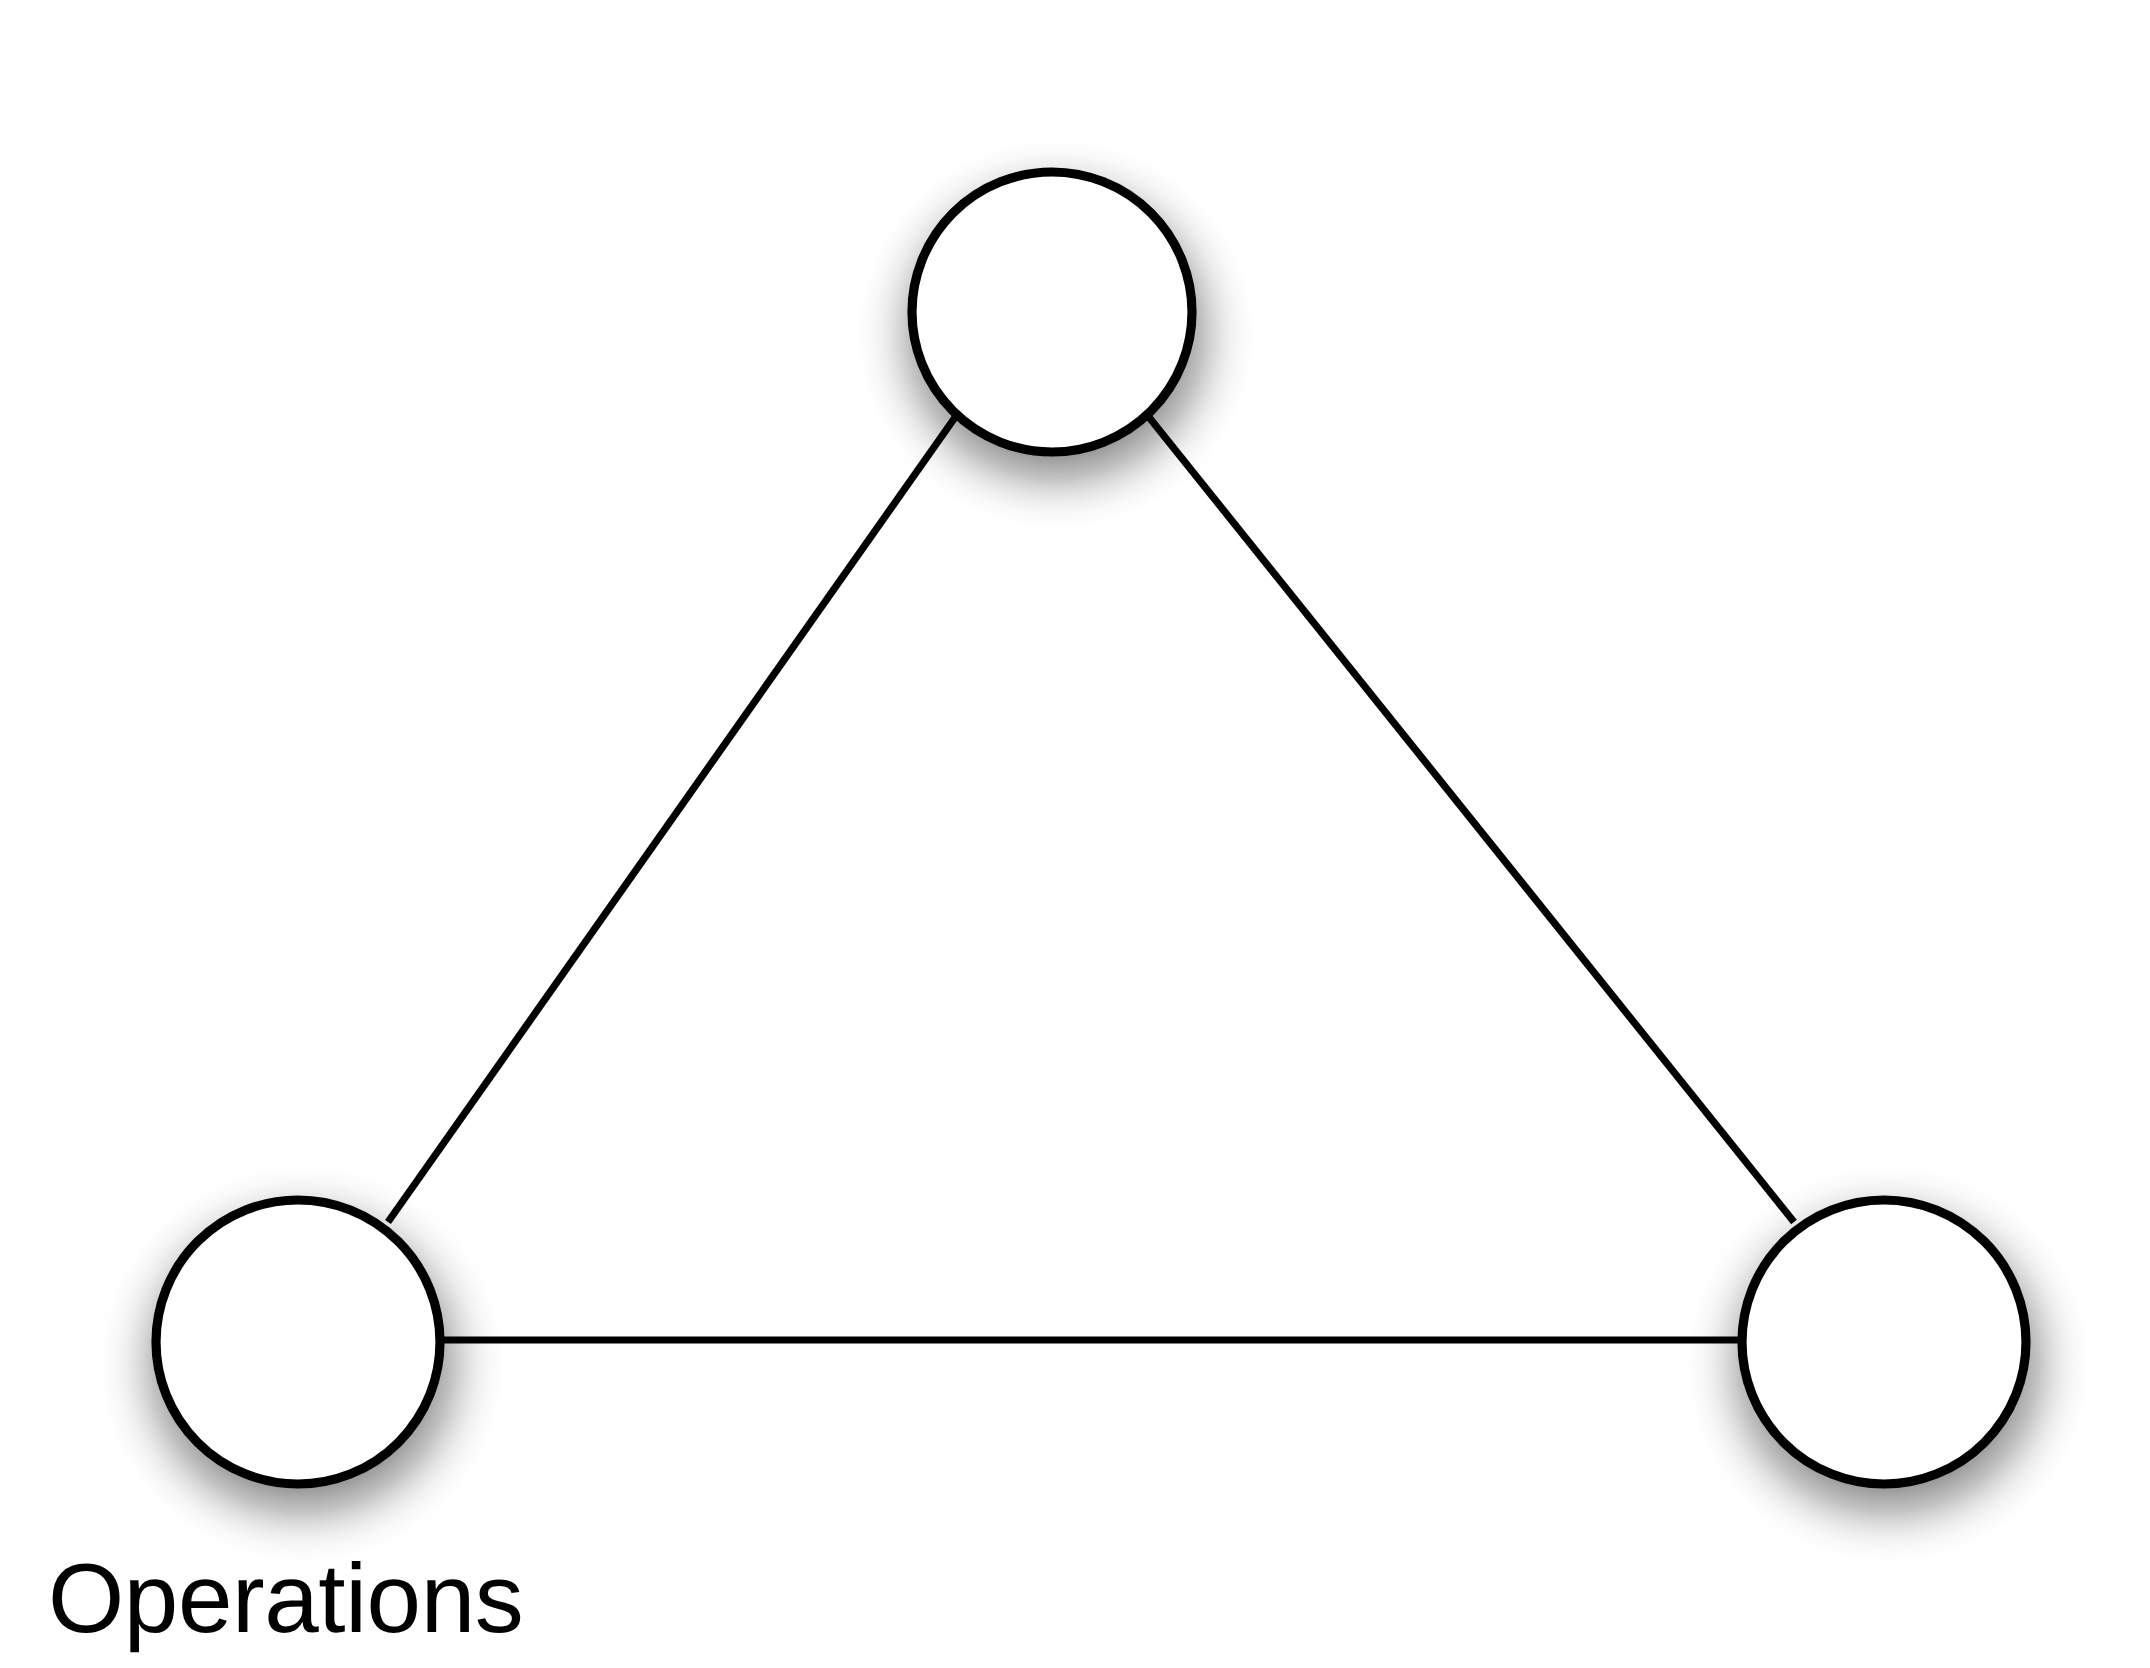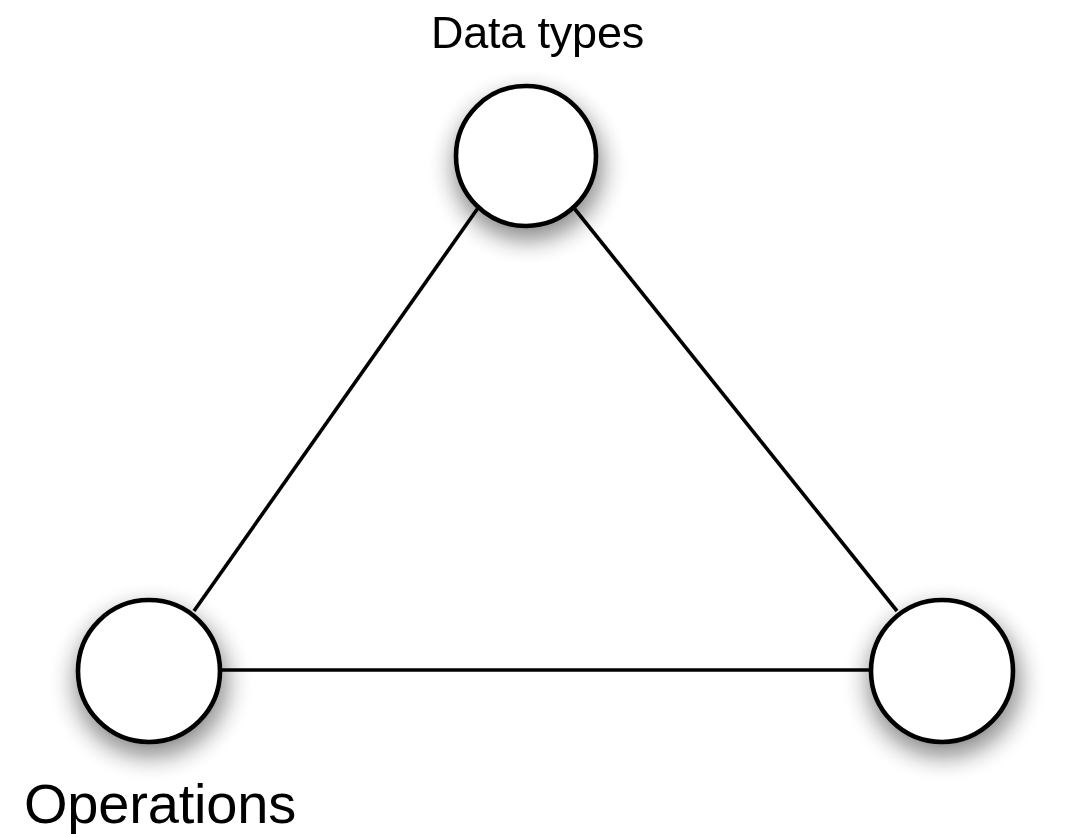--- a/index.html
+++ b/index.html
@@ -38,21 +38,21 @@
   #label-data-types {
     left: 0;
     top: 10px;
     width: 1075px;
     text-align: center;
     font-size: 45px;
   }
   #label-operations {
     left: 24px;
     top: 776px;
-    font-size: 56px;
+    font-size: 49px;
     text-align: left;
   }
   #label-instances {
     right: 24px;
     top: 776px;
     font-size: 45px;
     text-align: right;
   }
 </style>
 </head>
@@ -83,18 +83,17 @@
       <line x1="221" y1="670" x2="870" y2="670"></line>
     </g>
 
     <g>
       <circle cx="526" cy="156" r="70" fill="#ffffff" stroke="#000000" stroke-width="4.6"></circle>
       <circle cx="149" cy="671" r="71" fill="#ffffff" stroke="#000000" stroke-width="4.6"></circle>
       <circle cx="942" cy="671" r="71" fill="#ffffff" stroke="#000000" stroke-width="4.6"></circle>
     </g>
   </svg>
 
-  <div class="node-label" id="label-data-types">Data types</div>
 
   <div class="node-label" id="label-operations">Operations</div>
 
 
 </div>
 
 </body></html>

